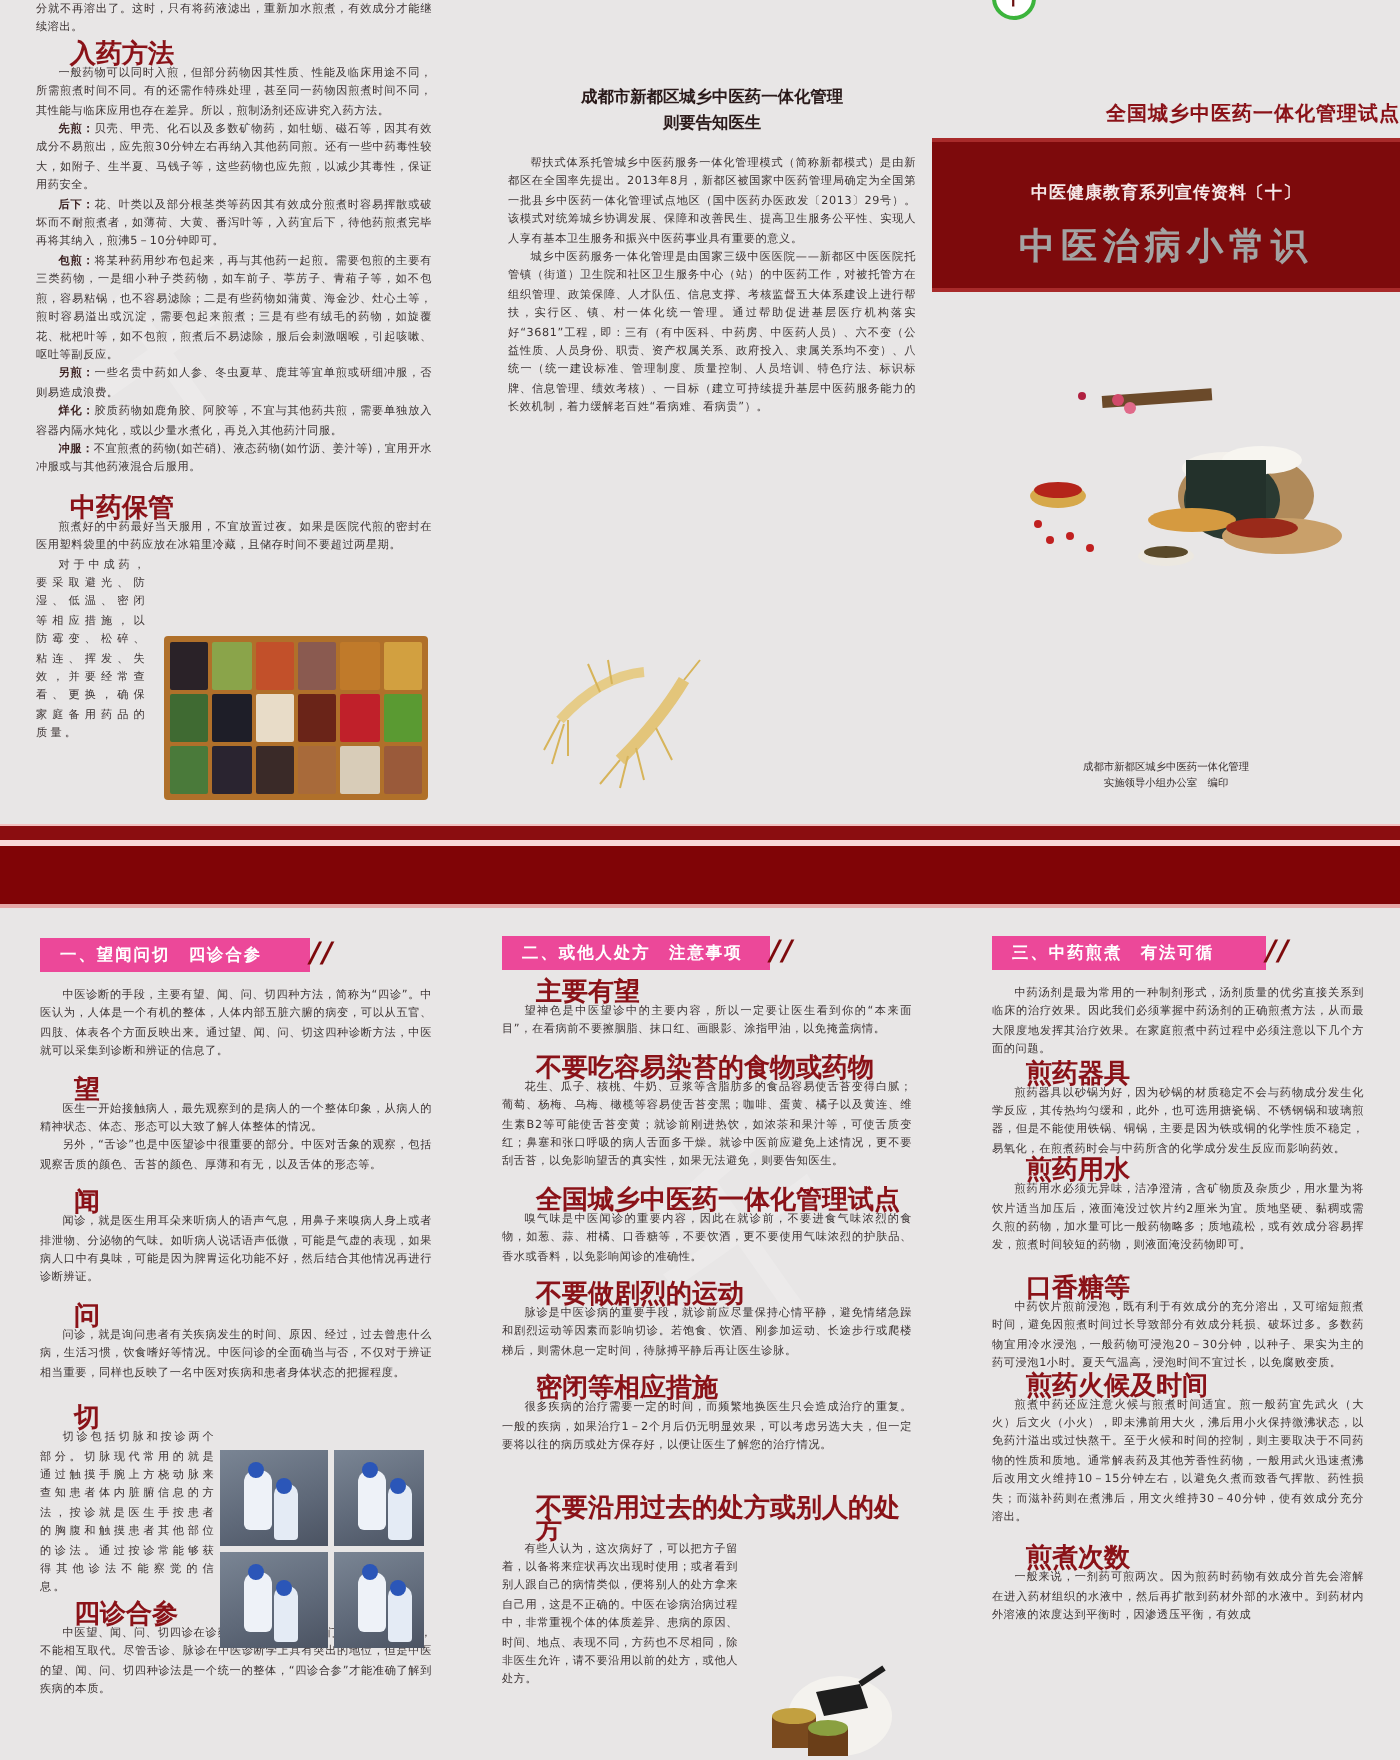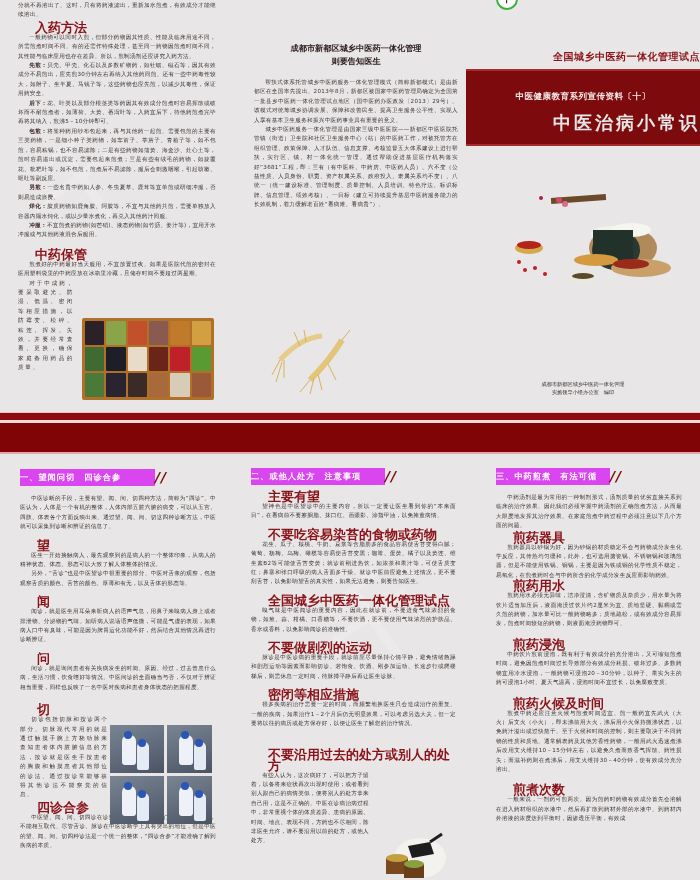--- a/index.html
+++ b/index.html
@@ -48,36 +48,36 @@
   }
   .sub-head {
     position: absolute; left: 0; top: 50px; width: 234px; text-align: right;
     font-size: 10px; font-weight: bold; color: #8a1218; letter-spacing: 0.5px;
   }
   .cover-band {
     position: absolute; left: 0; top: 69px; width: 234px; height: 77px;
     background: #7d0a0c; border-top: 2px solid #a82a2a; border-bottom: 2px solid #a82a2a;
   }
   .cover-band .s { position: absolute; left: 0; top: 20px; width: 234px; text-align: center; color: #f5e8e8; font-size: 8.5px; font-weight: bold; letter-spacing: 0.5px; }
-  .cover-band .b { position: absolute; left: 0; top: 40px; width: 234px; text-align: right; color: #e5e5e5; font-size: 18px; font-weight: bold; letter-spacing: 3px; }
+  .cover-band .b { position: absolute; left: 0; top: 40px; width: 234px; text-align: center; color: #a3a3a3; font-size: 18px; font-weight: bold; letter-spacing: 3px; }
   .publisher {
     position: absolute; left: 0; top: 380px; width: 234px; text-align: center;
     font-size: 5.2px; line-height: 8px; color: #3a3030;
   }
 
   
   .band-wrap { position: absolute; left: 0; top: 412px; width: 700px; height: 56px; }
   .band-thin { position: absolute; left: 0; top: 0; width: 700px; height: 8px; background: #8b0d10; border-top: 1px solid #f3c0c0; }
   .band-line { position: absolute; left: 0; top: 8px; width: 700px; height: 3px; background: #f8d8d8; }
   .band-thick { position: absolute; left: 0; top: 11px; width: 700px; height: 31px; background: #800406; border-bottom: 2px solid #e6a6a6; }
 
   
   .banner {
-    position: relative; height: 17px; background: #d946ef; color: #fff;
-    font-weight: bold; font-size: 8.2px; line-height: 17px; 
+    position: relative; height: 17px; background: #ec4899; color: #fff;
+    font-weight: bold; font-size: 8.2px; line-height: 17px; padding-left: 10px;
     letter-spacing: 1px;
   }
   .banner .slash {
     position: absolute; right: -18px; top: 0; height: 17px; width: 18px;
     font-size: 14px; line-height: 17px; color: #7d0a0c; font-weight: bold; font-style: italic;
   }
 
   #b1 { left: 20px; top: 469px; width: 196px; }
   #b2 { left: 251px; top: 468px; width: 205px; }
   #b3 { left: 496px; top: 468px; width: 186px; }
@@ -270,30 +270,30 @@
     <ellipse cx="42" cy="30" rx="26" ry="20" fill="#f4f2ee"></ellipse>
     <path d="M30 18 L52 14 L56 26 L34 30 Z" fill="#1e1e1e"></path>
     <path d="M52 14 L64 6" stroke="#1e1e1e" stroke-width="3"></path>
     <rect x="8" y="30" width="22" height="16" fill="#7a4a1e"></rect>
     <ellipse cx="19" cy="30" rx="11" ry="4" fill="#c2a040"></ellipse>
     <rect x="26" y="36" width="20" height="14" fill="#6a3e18"></rect>
     <ellipse cx="36" cy="36" rx="10" ry="4" fill="#8aa040"></ellipse>
   </svg>
 
   <div class="col" id="b3">
-    <div class="banner" style="width:114px;">
+    <div class="banner" style="width:137px;">
       <span>三、中药煎煮　有法可循</span>
       <span class="slash">//</span>
     </div>
     <p class="t" style="margin-top:8px;">中药汤剂是最为常用的一种制剂形式，汤剂质量的优劣直接关系到临床的治疗效果。因此我们必须掌握中药汤剂的正确煎煮方法，从而最大限度地发挥其治疗效果。在家庭煎煮中药过程中必须注意以下几个方面的问题。</p>
     <div class="h-red" style="margin-top:1px;">煎药器具</div>
     <p class="t">煎药器具以砂锅为好，因为砂锅的材质稳定不会与药物成分发生化学反应，其传热均匀缓和，此外，也可选用搪瓷锅、不锈钢锅和玻璃煎器，但是不能使用铁锅、铜锅，主要是因为铁或铜的化学性质不稳定，易氧化，在煎煮药时会与中药所含的化学成分发生反应而影响药效。</p>
     <div class="h-red" style="margin-top:0;">煎药用水</div>
     <p class="t">煎药用水必须无异味，洁净澄清，含矿物质及杂质少，用水量为将饮片适当加压后，液面淹没过饮片约2厘米为宜。质地坚硬、黏稠或需久煎的药物，加水量可比一般药物略多；质地疏松，或有效成分容易挥发，煎煮时间较短的药物，则液面淹没药物即可。</p>
-    <div class="h-red" style="margin-top:10px;">煎药浸泡</div>
+    <div class="h-red" style="margin-top:10px;">口香糖等</div>
     <p class="t">中药饮片煎前浸泡，既有利于有效成分的充分溶出，又可缩短煎煮时间，避免因煎煮时间过长导致部分有效成分耗损、破坏过多。多数药物宜用冷水浸泡，一般药物可浸泡20－30分钟，以种子、果实为主的药可浸泡1小时。夏天气温高，浸泡时间不宜过长，以免腐败变质。</p>
-    <div class="h-red" style="margin-top:10px;">煎药火候及时间</div>
+    <div class="h-red" style="margin-top:0;">煎药火候及时间</div>
     <p class="t">煎煮中药还应注意火候与煎煮时间适宜。煎一般药宜先武火（大火）后文火（小火），即未沸前用大火，沸后用小火保持微沸状态，以免药汁溢出或过快熬干。至于火候和时间的控制，则主要取决于不同药物的性质和质地。通常解表药及其他芳香性药物，一般用武火迅速煮沸后改用文火维持10－15分钟左右，以避免久煮而致香气挥散、药性损失；而滋补药则在煮沸后，用文火维持30－40分钟，使有效成分充分溶出。</p>
     <div class="h-red" style="margin-top:10px;">煎煮次数</div>
     <p class="t">一般来说，一剂药可煎两次。因为煎药时药物有效成分首先会溶解在进入药材组织的水液中，然后再扩散到药材外部的水液中。到药材内外溶液的浓度达到平衡时，因渗透压平衡，有效成</p>
   </div>
 
 </div>
 
 </body></html>

